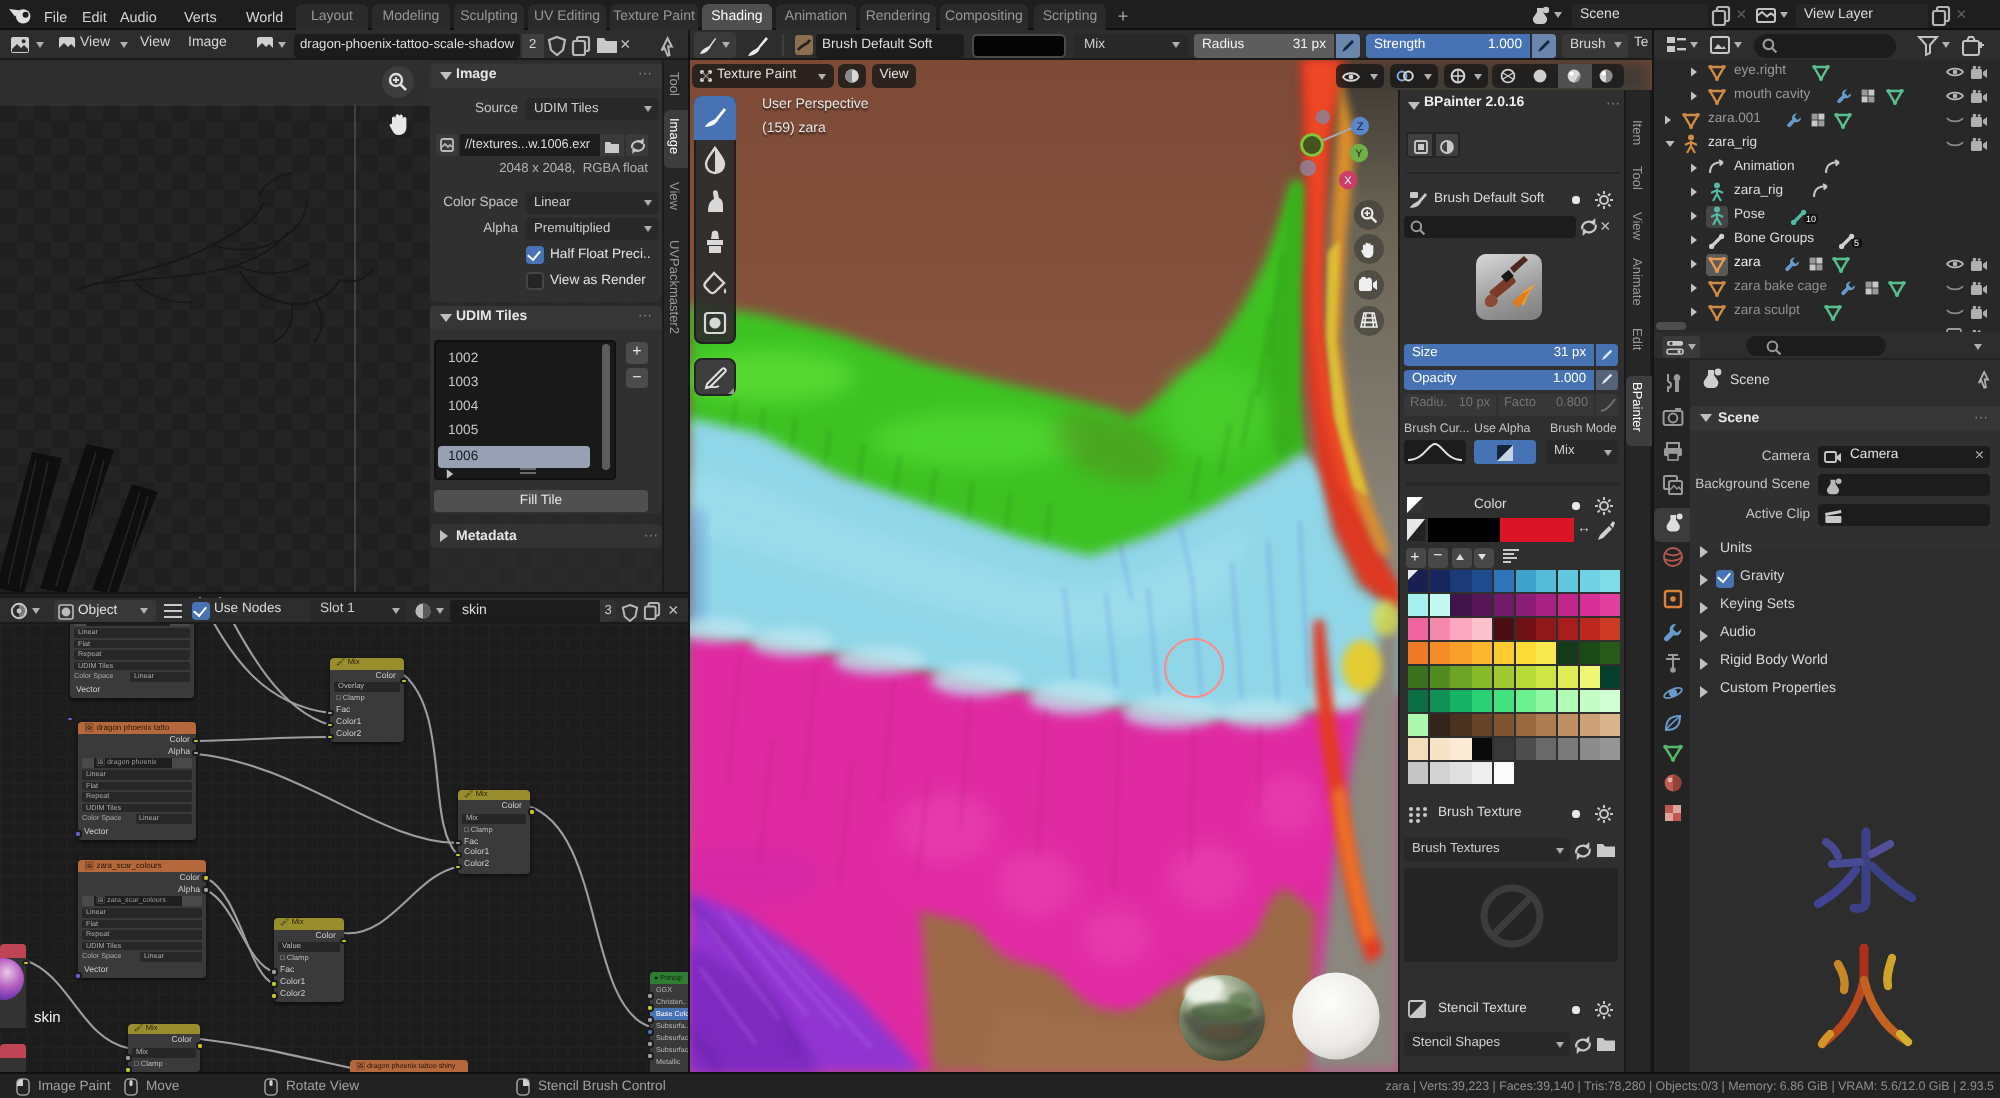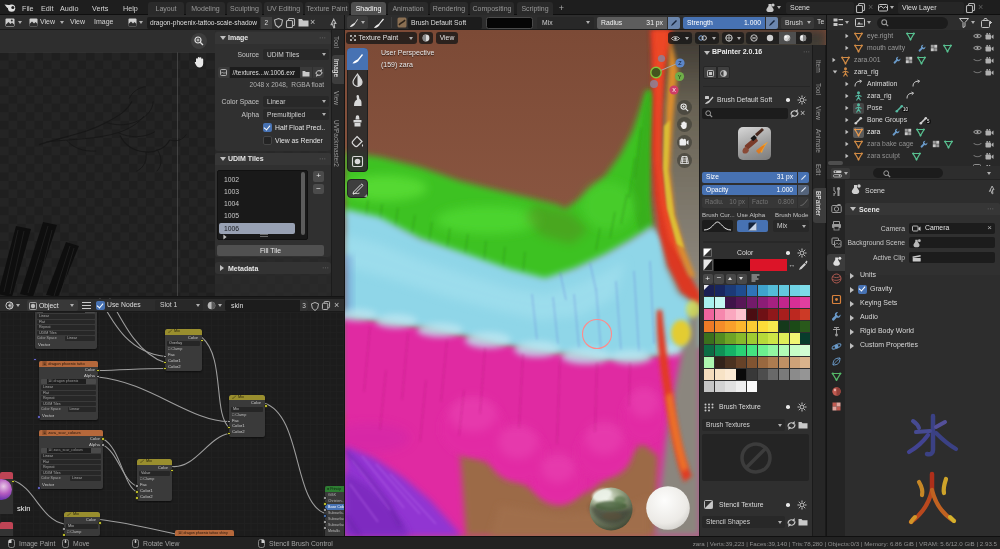--- a/index.html
+++ b/index.html
@@ -23,21 +23,21 @@
 <div class="ab" style="left:0;top:0;width:1000px;height:15px;background:#1e1e1e;border-bottom:1px solid #0f0f0f">
 <svg style="left:4px;top:2px" width="13" height="11" viewBox="0 0 13 11">
       <circle cx="7.6" cy="6.2" r="3.6" fill="#dedede"></circle>
       <circle cx="8.8" cy="5.4" r="1.5" fill="#1e1e1e"></circle>
       <path d="M0.5 2.5 L6.5 3.2 L3.5 6.2 Z" fill="#dedede"></path>
     </svg>
 <div class="ab" style="left:22px;top:3.5px;font-size:7.2px;color:#d6d6d6">File</div>
 <div class="ab" style="left:41px;top:3.5px;font-size:7.2px;color:#d6d6d6">Edit</div>
 <div class="ab" style="left:60px;top:3.5px;font-size:7.2px;color:#d6d6d6">Audio</div>
 <div class="ab" style="left:92px;top:3.5px;font-size:7.2px;color:#d6d6d6">Verts</div>
-<div class="ab" style="left:123px;top:3.5px;font-size:7.2px;color:#d6d6d6">Help</div>
+<div class="ab" style="left:123px;top:3.5px;font-size:7.2px;color:#d6d6d6">World</div>
 </div>
 <div class="ab" id="tabs" style="left:146px;top:1px;height:14px"></div>
 <div class="ab" style="left:148px;top:1.5px;width:36px;height:13.5px;background:#2a2a2a;border-radius:3px 3px 0 0;color:#989898;font-size:7px;text-align:center;line-height:13px">Layout</div>
 <div class="ab" style="left:186px;top:1.5px;width:39px;height:13.5px;background:#2a2a2a;border-radius:3px 3px 0 0;color:#989898;font-size:7px;text-align:center;line-height:13px">Modeling</div>
 <div class="ab" style="left:227px;top:1.5px;width:35px;height:13.5px;background:#2a2a2a;border-radius:3px 3px 0 0;color:#989898;font-size:7px;text-align:center;line-height:13px">Sculpting</div>
 <div class="ab" style="left:264px;top:1.5px;width:39px;height:13.5px;background:#2a2a2a;border-radius:3px 3px 0 0;color:#989898;font-size:7px;text-align:center;line-height:13px">UV Editing</div>
 <div class="ab" style="left:305px;top:1.5px;width:44px;height:13.5px;background:#2a2a2a;border-radius:3px 3px 0 0;color:#989898;font-size:7px;text-align:center;line-height:13px">Texture Paint</div>
 <div class="ab" style="left:351px;top:1.5px;width:35px;height:13.5px;background:#4f4f4f;border-radius:3px 3px 0 0;color:#ffffff;font-size:7px;text-align:center;line-height:13px">Shading</div>
 <div class="ab" style="left:388px;top:1.5px;width:40px;height:13.5px;background:#2a2a2a;border-radius:3px 3px 0 0;color:#989898;font-size:7px;text-align:center;line-height:13px">Animation</div>
 <div class="ab" style="left:430px;top:1.5px;width:38px;height:13.5px;background:#2a2a2a;border-radius:3px 3px 0 0;color:#989898;font-size:7px;text-align:center;line-height:13px">Rendering</div>

